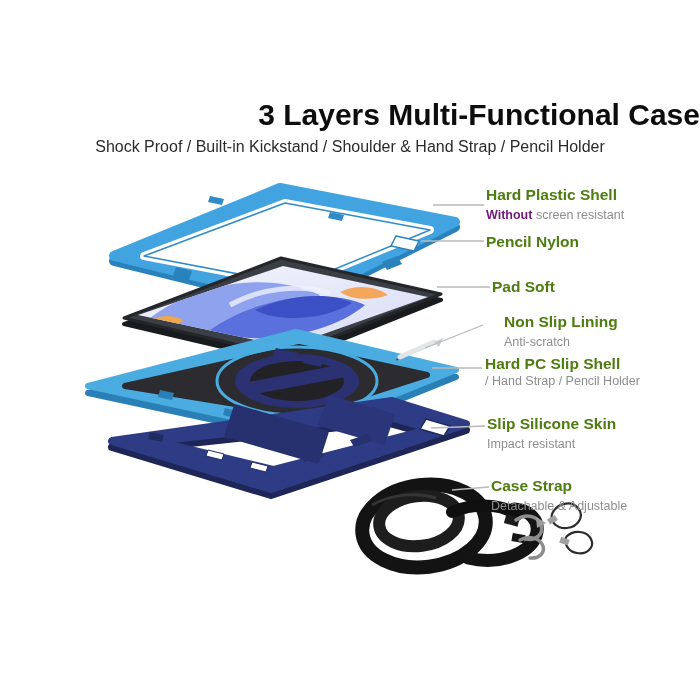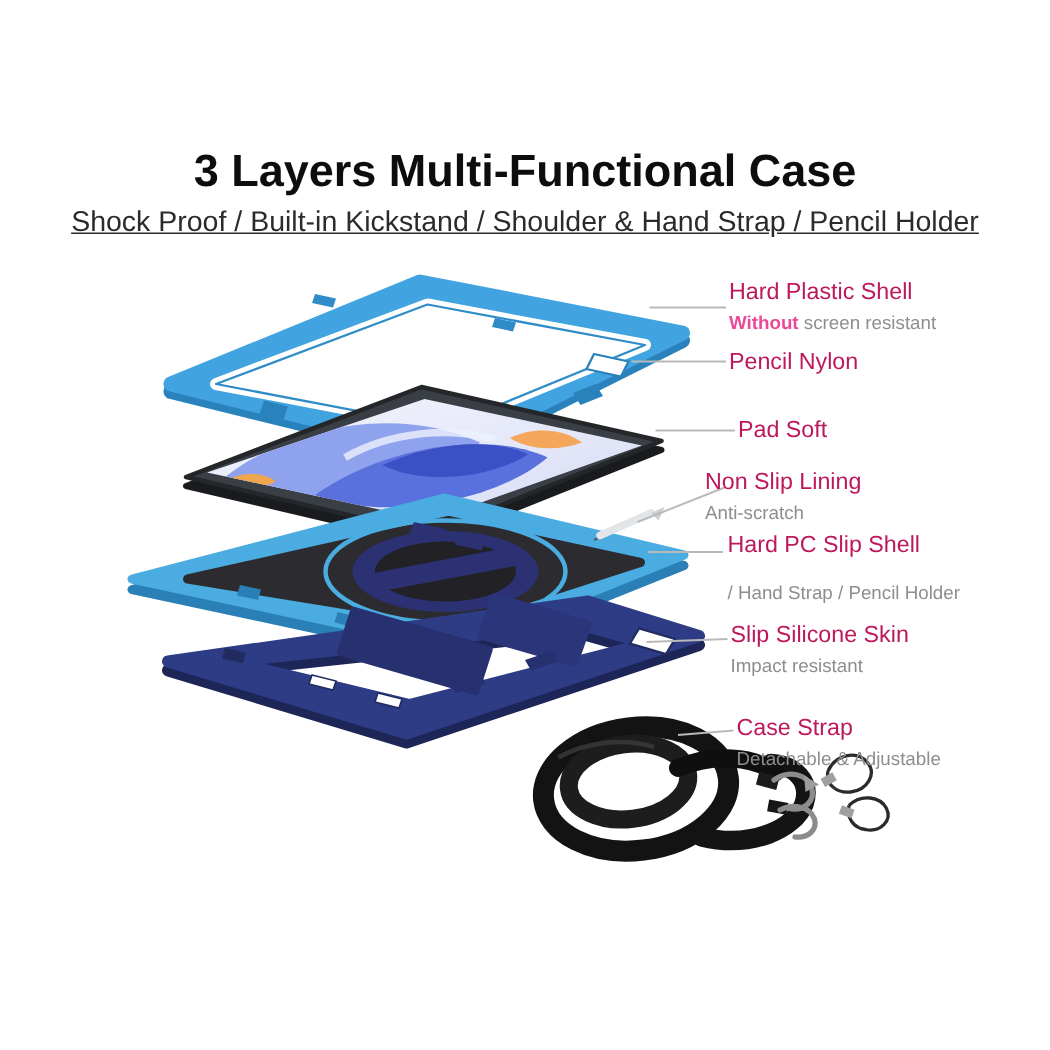--- a/index.html
+++ b/index.html
@@ -1,25 +1,25 @@
 <!DOCTYPE html>
 <html><head>
 <meta charset="utf-8">
 <style>
   html,body{margin:0;padding:0;background:#fff;}
   .canvas{position:relative;width:700px;height:700px;background:#ffffff;overflow:hidden;
           font-family:"Liberation Sans", sans-serif;}
   .hdr{position:absolute;left:0;top:98px;width:700px;text-align:center;z-index:3;}
-  .hdr h1{margin:0;font-size:30px;font-weight:800;color:#0d0d0d;letter-spacing:0px;}
-  .hdr p{margin:6px 0 16px 0;font-size:19px;color:#2b2b2b;text-decoration:underline;}
+  .hdr h1{margin:0;font-size:30px;font-weight:800;color:#0d0d0d;letter-spacing:0px;text-align:right;}
+  .hdr p{margin:6px 0 16px 0;font-size:16px;color:#2b2b2b;}
   .art{position:absolute;left:0;top:0;z-index:1;}
   .callout{position:absolute;z-index:3;}
-  .c-title{font-size:15.5px;font-weight:normal;color:#be185d;white-space:nowrap;}
+  .c-title{font-size:15.5px;font-weight:bold;color:#4d7c0f;white-space:nowrap;}
   .c-sub{font-size:12.5px;color:#8e8e8e;margin-top:4px;white-space:nowrap;line-height:15px;}
-  .c-sub .hl{color:#ec4899;font-weight:bold;}
+  .c-sub .hl{color:#701a75;font-weight:bold;}
 </style>
 </head>
 <body>
 
 <div class="canvas">
 
   <div class="hdr">
     <h1>3 Layers Multi-Functional Case</h1>
     <p>Shock Proof / Built-in Kickstand / Shoulder &amp; Hand Strap / Pencil Holder</p>
   </div>
@@ -133,28 +133,28 @@
   </div>
 
   <div class="callout" style="left:486px;top:233px">
     <div class="c-title">Pencil Nylon</div>
   </div>
 
   <div class="callout" style="left:492px;top:278px">
     <div class="c-title">Pad Soft</div>
   </div>
 
-  <div class="callout" style="left:470px;top:313px">
+  <div class="callout" style="left:504px;top:313px">
     <div class="c-title">Non Slip Lining</div>
     <div class="c-sub">Anti-scratch</div>
   </div>
 
   <div class="callout" style="left:485px;top:355px">
     <div class="c-title">Hard PC Slip Shell</div>
-    <div class="c-sub" style="margin-top:15px">/ Hand Strap / Pencil Holder</div>
+    <div class="c-sub" style="margin-top:1px">/ Hand Strap / Pencil Holder</div>
   </div>
 
   <div class="callout" style="left:487px;top:415px">
     <div class="c-title">Slip Silicone Skin</div>
     <div class="c-sub">Impact resistant</div>
   </div>
 
   <div class="callout" style="left:491px;top:477px">
     <div class="c-title">Case Strap</div>
     <div class="c-sub">Detachable &amp; Adjustable</div>

